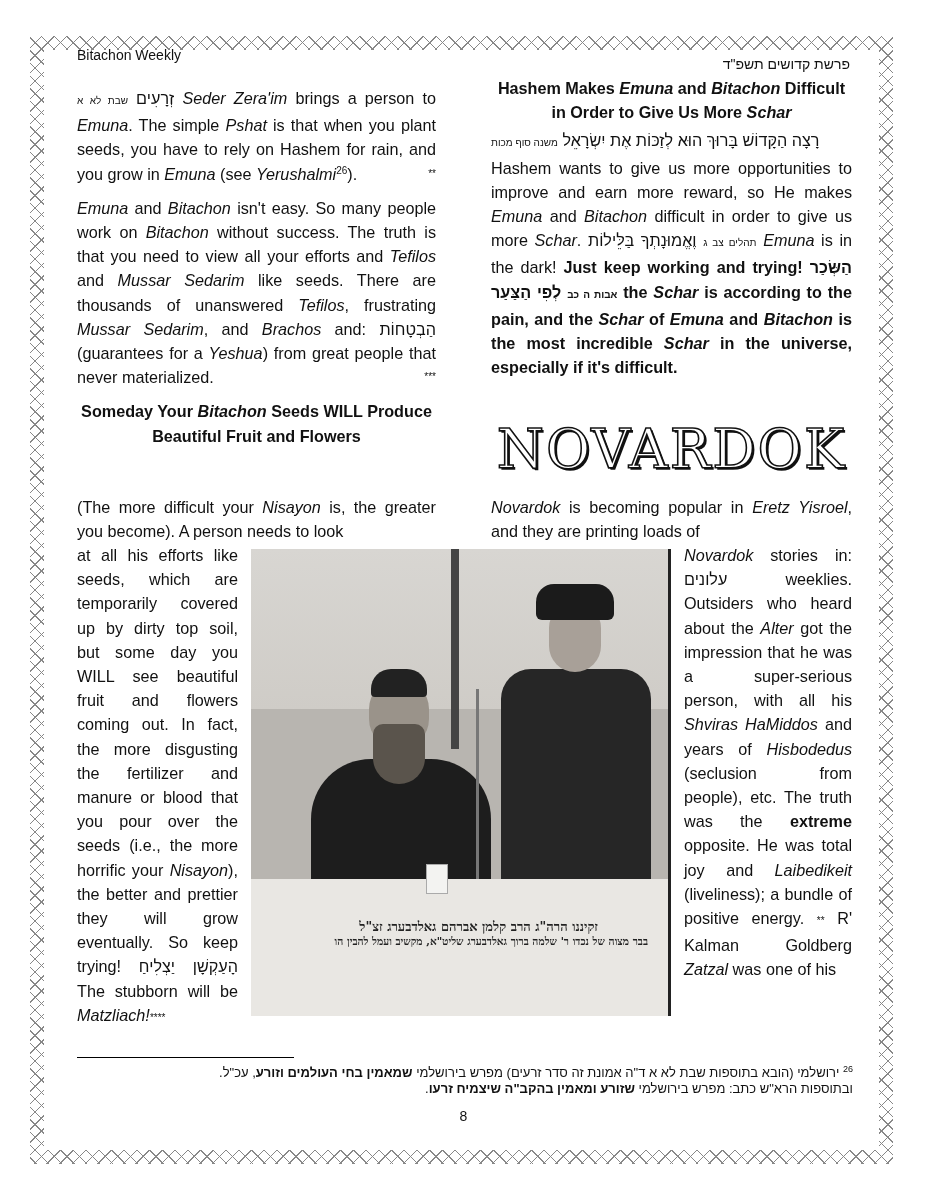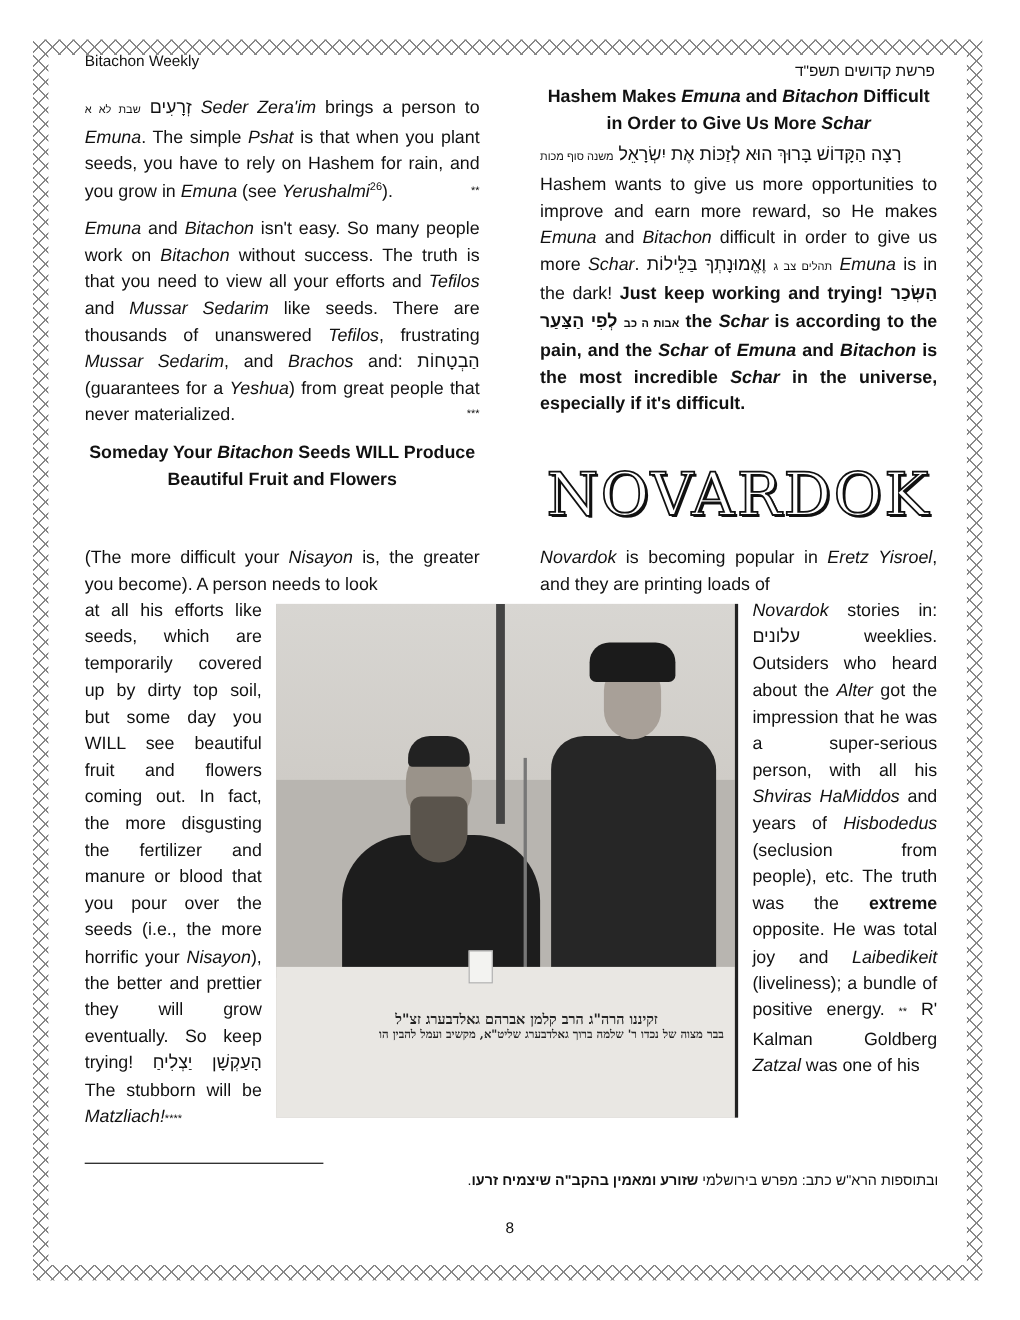--- a/index.html
+++ b/index.html
@@ -48,21 +48,21 @@
   .man-beard { position:absolute; left:62px; top:55px; width:52px; height:60px; background:#5a544c; border-radius:10px 10px 26px 26px; }
   .man-cap { position:absolute; left:60px; top:0; width:56px; height:28px; background:#222; border-radius:20px 20px 4px 4px; }
   .boy { position:absolute; left:250px; top:35px; width:150px; height:295px; }
   .boy-body { position:absolute; left:0; top:85px; width:150px; height:210px; background:#262626; border-radius:30px 30px 0 0; }
   .boy-head { position:absolute; left:48px; top:18px; width:52px; height:70px; background:#a8a098; border-radius:26px; }
   .boy-hat { position:absolute; left:35px; top:0; width:78px; height:36px; background:#1b1b1b; border-radius:18px 18px 6px 6px; }
   .mic { position:absolute; left:225px; top:140px; width:3px; height:200px; background:#777; }
   .cup { position:absolute; left:175px; top:315px; width:20px; height:28px; background:#f3f3f1; border:1px solid #aaa; }
   .photo-heb { position:absolute; left:0; top:370px; width:100%; text-align:right; direction:rtl; color:#222; font-family:"DejaVu Serif", serif; }
   .photo-heb .l1 { font-size:13px; font-weight:bold; padding-right:70px; }
-  .photo-heb .l2, .photo-heb .l3 { font-size:10.5px; font-weight:bold; padding-right:10px; }
+  .photo-heb .l2, .photo-heb .l3 { font-size:10.5px; font-weight:bold; padding-right:20px; }
 
   .footnote-rule { position:absolute; left:77px; top:1057px; width:217px; height:1px; background:#000; }
   .footnote { position:absolute; left:77px; top:1065px; width:776px; direction:rtl; text-align:right;
               font-size:13px; line-height:16px; }
   .footnote sup { font-size:9px; }
   .page-num { position:absolute; left:0; top:1108px; width:927px; text-align:center; font-size:14px; }
   i { font-style:italic; }
   b { font-weight:bold; }
   sup { font-size:10px; line-height:0; }
 </style>
@@ -120,16 +120,17 @@
     <div class="cup"></div>
     <div class="photo-heb">
       <div class="l1">זקיננו הרה"ג הרב קלמן אברהם גאלדבערג זצ"ל</div>
       <div class="l2">בבר מצוה של נכדו ר' שלמה ברוך גאלדבערג שליט"א, מקשיב ועמל להבין הו</div>
     </div>
   </div>
 </div>
 
 <div class="footnote-rule"></div>
 <div class="footnote">
+  <div><sup>26</sup><span> ירושלמי (הובא בתוספות שבת לא א ד"ה אמונת זה סדר זרעים) מפרש בירושלמי </span><b>שמאמין בחי העולמים וזורע</b><span>, עכ"ל.</span></div>
   <div><span>ובתוספות הרא"ש כתב: מפרש בירושלמי </span><b>שזורע ומאמין בהקב"ה שיצמיח זרעו</b><span>.</span></div>
 </div>
 
 <div class="page-num">8</div>
 
 </body></html>

